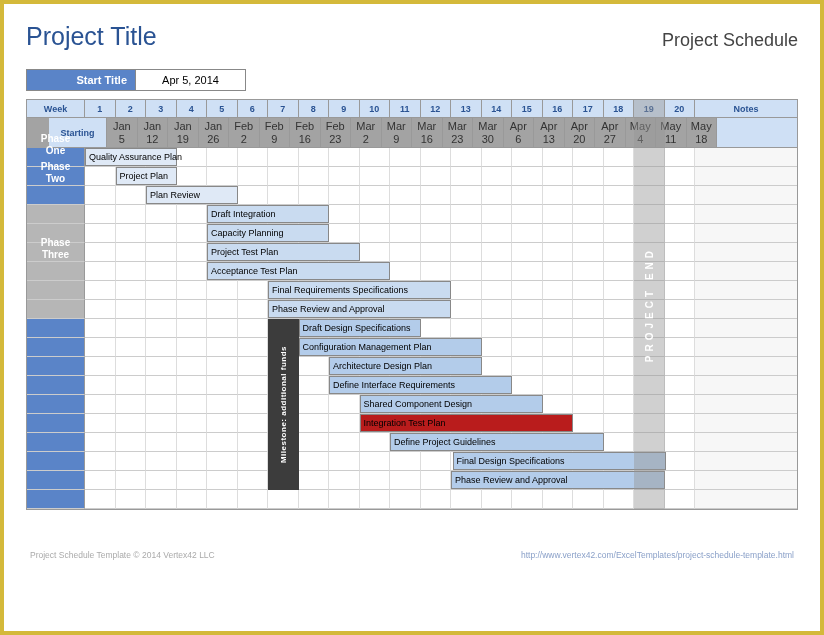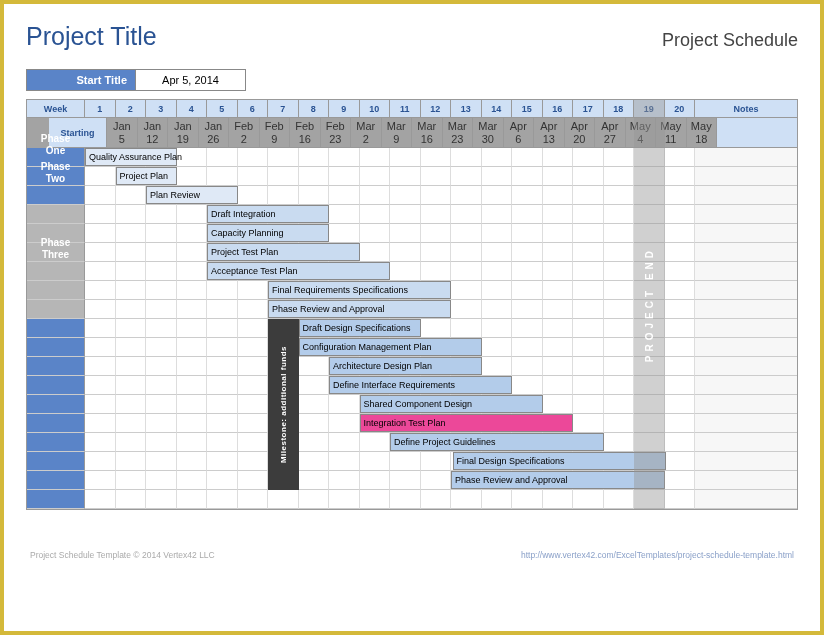--- a/index.html
+++ b/index.html
@@ -636,21 +636,21 @@
         <div class="bar" style="left: 180px; top: 76px; width: 122px; background: rgb(201, 219, 240);">Capacity Planning</div>
         <div class="bar" style="left: 180px; top: 95px; width: 152.5px; background: rgb(201, 219, 240);">Project Test Plan</div>
         <div class="bar" style="left: 180px; top: 114px; width: 183px; background: rgb(201, 219, 240);">Acceptance Test Plan</div>
         <div class="bar" style="left: 241px; top: 133px; width: 183px; background: rgb(201, 219, 240);">Final Requirements Specifications</div>
         <div class="bar" style="left: 241px; top: 152px; width: 183px; background: rgb(201, 219, 240);">Phase Review and Approval</div>
         <div class="bar" style="left: 271.5px; top: 171px; width: 122px; background: rgb(179, 204, 234);">Draft Design Specifications</div>
         <div class="bar" style="left: 271.5px; top: 190px; width: 183px; background: rgb(179, 204, 234);">Configuration Management Plan</div>
         <div class="bar" style="left: 302px; top: 209px; width: 152.5px; background: rgb(179, 204, 234);">Architecture Design Plan</div>
         <div class="bar" style="left: 302px; top: 228px; width: 183px; background: rgb(179, 204, 234);">Define Interface Requirements</div>
         <div class="bar" style="left: 332.5px; top: 247px; width: 183px; background: rgb(179, 204, 234);">Shared Component Design</div>
-        <div class="bar" style="left: 332.5px; top: 266px; width: 213.5px; background: #ec4899;">Integration Test Plan</div>
+        <div class="bar" style="left: 332.5px; top: 266px; width: 213.5px; background: #b91c1c;">Integration Test Plan</div>
         <div class="bar" style="left: 363px; top: 285px; width: 213.5px; background: rgb(179, 204, 234);">Define Project Guidelines</div>
         <div class="bar" style="left: 393.5px; top: 304px; width: 213.5px; background: rgb(179, 204, 234); margin-left: 32px;">Final Design Specifications</div>
         <div class="bar" style="left: 424px; top: 323px; width: 213.5px; background: rgb(179, 204, 234);">Phase Review and Approval</div>
         <div class="milestone-col" style="left: 241px; top: 171px; height: 171px;">
           <span class="vtext">Milestone: additional funds</span>
         </div>
         <div class="project-end-col" style="left: 607px; top: -48px; height: 409px;">
           <span class="vtext">PROJECT END</span>
         </div>
       </div>

